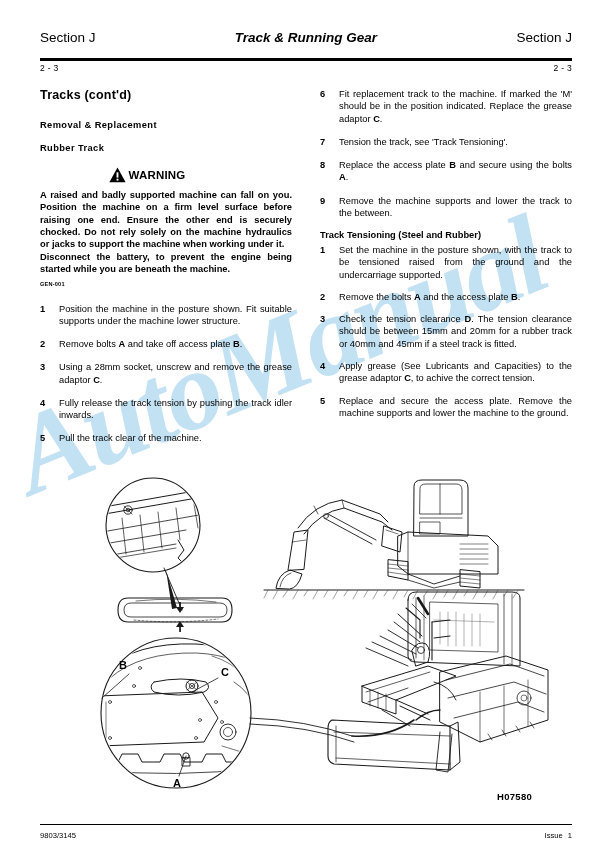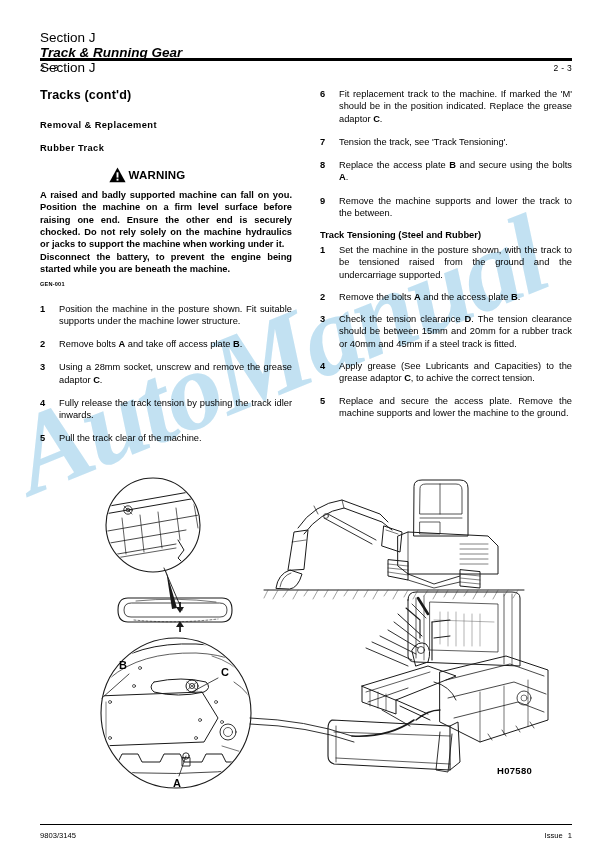--- a/index.html
+++ b/index.html
@@ -47,21 +47,20 @@
   .header {
     position: absolute;
     left: 40px;
     top: 30px;
     width: 532px;
     display: flex;
     justify-content: space-between;
     align-items: flex-start;
     font-size: 13.5px;
     z-index: 10;
-    flex-direction: column;
   }
   .header-center {
     font-weight: bold;
     font-size: 13.5px;
     font-style: italic;
   }
   .rule-top {
     position: absolute;
     left: 40px;
     top: 58px;
@@ -165,21 +164,21 @@
     position: absolute;
     left: 36px;
     top: 470px;
     width: 540px;
     height: 330px;
     z-index: 6;
   }
   .fig-code {
     position: absolute;
     left: 497px;
-    top: 765px;
+    top: 791px;
     font-size: 9.5px;
     font-weight: bold;
     letter-spacing: 0.3px;
     z-index: 10;
   }
 
   
   .rule-bottom {
     position: absolute;
     left: 40px;

